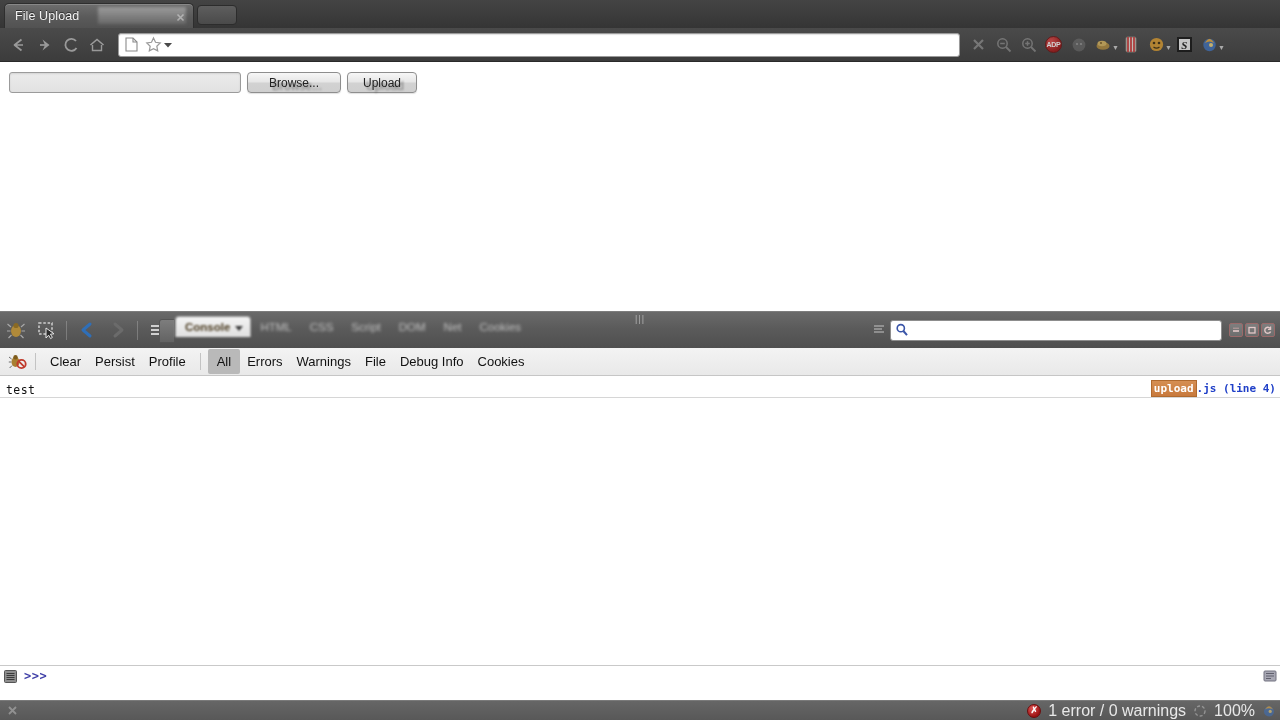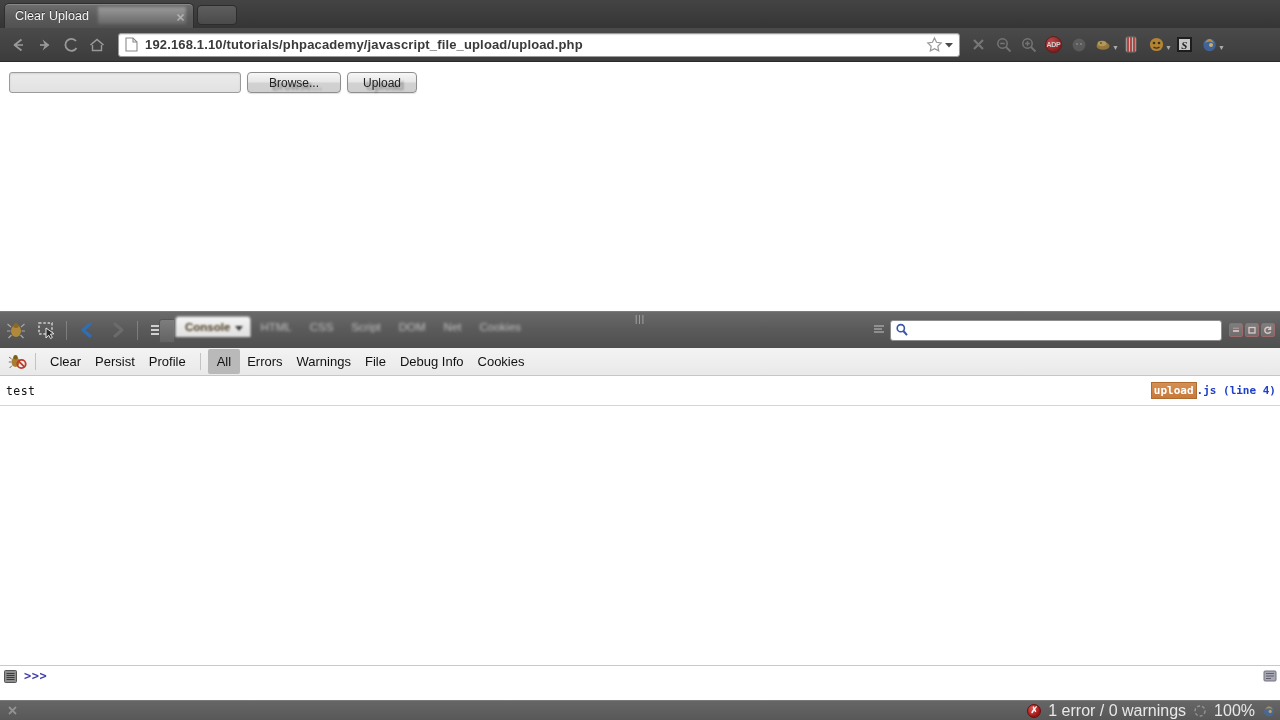--- a/index.html
+++ b/index.html
@@ -287,23 +287,23 @@
   }
   .opt.active {
     background: #b9b9b9;
     border-radius: 2px;
     padding: 5px 9px;
   }
 
   
   .fb-console { background:#fff; height: 276px; position:relative; }
   .console-row {
-    height: 30px;
+    height: 22px;
     border-bottom: 1px solid #d6d6d6;
-    display:flex; align-items:center;
+    display:flex; align-items:flex-end;
     padding: 0 4px 0 6px;
     position: relative;
   }
   .console-msg {
     font-family: "DejaVu Sans Mono", "Liberation Mono", monospace;
     font-size: 11.5px;
     color: #111;
     letter-spacing: .4px;
   }
   .console-src {
@@ -357,21 +357,21 @@
   .sb-txt { color:#e8e8e8; font-size:16px; white-space:nowrap; filter: blur(.35px); }
   .sb-ico-sm { width:14px;height:14px;opacity:.6; }
 </style>
 </head>
 <body>
 
 <div id="browser-window">
 
   <div class="tabstrip">
     <div class="tab">
-      <span class="tab-title">Clear Upload</span>
+      <span class="tab-title">File Upload</span>
       <span class="tab-blur-patch"></span>
       <span class="tab-close">
         <svg width="13" height="13" viewBox="0 0 13 13">
             <path d="M3.5 3.5 L9.5 9.5 M9.5 3.5 L3.5 9.5" stroke="#dcdcdc" stroke-width="1.6" fill="none"></path>
           </svg>
       </span>
     </div>
     <div class="newtab-btn"></div>
   </div>
 
@@ -400,21 +400,20 @@
         </svg>
     </div>
 
     <div class="urlbar">
       <span class="url-favicon">
         <svg width="13" height="15" viewBox="0 0 13 15">
             <path d="M1 1 H8 L12 5 V14 H1 Z" fill="#fff" stroke="#8a8a8a" stroke-width="1.1"></path>
             <path d="M8 1 V5 H12" fill="none" stroke="#8a8a8a" stroke-width="1.1"></path>
           </svg>
       </span>
-      <span class="url-text" title="192.168.1.10/tutorials/phpacademy/javascript_file_upload/upload.php">192.168.1.10/tutorials/phpacademy/javascript_file_upload/upload.php</span>
       <span class="url-star">
         <svg width="17" height="17" viewBox="0 0 17 17">
             <path d="M8.5 2 L10.5 6.3 L15.2 6.9 L11.8 10.2 L12.7 14.8 L8.5 12.6 L4.3 14.8 L5.2 10.2 L1.8 6.9 L6.5 6.3 Z" fill="none" stroke="#777" stroke-width="1.2"></path>
           </svg>
       </span>
       <span class="url-caret">
         <svg width="10" height="8" viewBox="0 0 10 8">
             <path d="M1 2 L5 6.4 L9 2 Z" fill="#4a4a4a"></path>
           </svg>
       </span>

